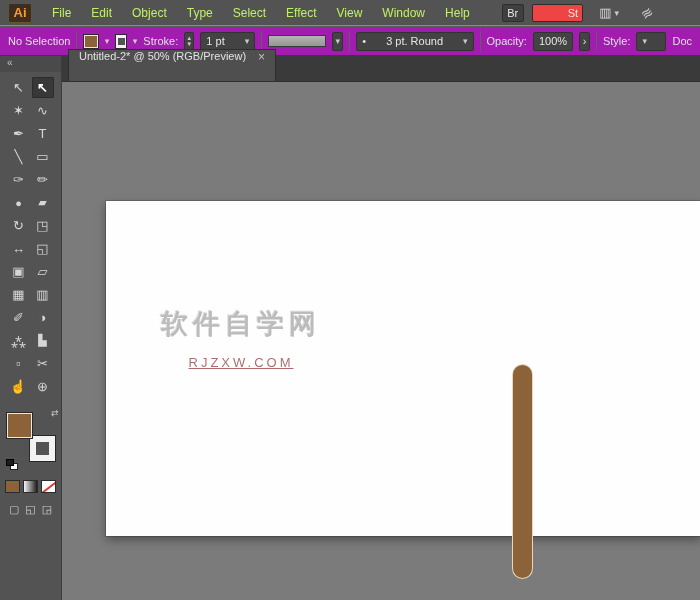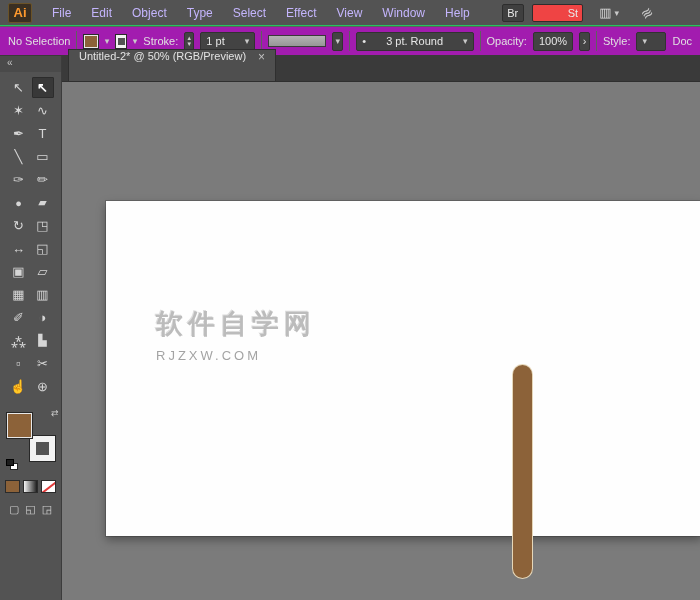--- a/index.html
+++ b/index.html
@@ -17,21 +17,21 @@
     position:absolute; top:0; left:0; right:0; height:26px;
     background:#535353; display:flex; align-items:center;
     padding-left:8px; font-size:12px; border-bottom:1px solid #22c55e;
   }
   .ai-logo {
     width:24px; height:20px; margin-right:10px;
     display:flex; align-items:center; justify-content:center;
     color:#ff9a2e; font-weight:bold; font-size:13px;
     background:#3a2f22; border:1px solid #6b5328; border-radius:2px;
   }
-  .menu-item { padding:0 10px; height:26px; display:flex; align-items:center; color:#c4b5fd; cursor:default; }
+  .menu-item { padding:0 10px; height:26px; display:flex; align-items:center; color:#bef264; cursor:default; }
   .mb-right { display:flex; align-items:center; margin-left:22px; gap:8px; }
   .mb-btn {
     min-width:22px; height:18px; padding:0 4px;
     background:#3f3f3f; border:1px solid #2d2d2d; border-radius:2px;
     display:flex; align-items:center; justify-content:center;
     font-size:11px; color:#e8e8e8;text-align:center;
   }
   .mb-btn.alt { background:#ef4444;padding-left:35px; }
   .mb-icon-group { display:flex; align-items:center; gap:3px; margin-left:8px; color:#d8d8d8; }
   .mb-icon-group .glyph { font-size:13px; }
@@ -118,29 +118,30 @@
   .canvas {
     position:absolute; top:82px; left:62px; right:0; bottom:0;
     background:#7b7b7b; overflow:hidden;
   }
   .artboard {
     position:absolute; left:44px; top:119px; width:596px; height:335px;
     background:#fefefe; box-shadow:0 4px 9px rgba(0,0,0,0.35), 0 0 0 1px #666;
   }
   .watermark {
     position:absolute; left:50px; top:105px; width:170px;
-    text-align:left; color:#9a9a9a; opacity:0.65; user-select:none;
+    text-align:center; color:#9a9a9a; opacity:0.65; user-select:none;
   }
   .watermark .wm1 {
     font-size:27px; letter-spacing:5px; font-weight:bold;
     text-shadow:1px 1px 0 rgba(255,255,255,0.9), -1px -1px 0 rgba(110,110,110,0.35);
   }
   .watermark .wm2 {
-    margin-top:6px; font-size:13px; letter-spacing:3px; color:#737373;
+    margin-top:13px; font-size:13px; letter-spacing:3px; color:#7f1d1d;
     text-shadow:1px 1px 0 rgba(255,255,255,0.9);
+    text-decoration:underline;
   }
   .stick {
     position:absolute; left:450px; top:282px; width:21px; height:215px;
     border-radius:11px; border:1px solid rgba(240,228,200,0.9);
   }
 </style>
 </head>
 <body>
 
 <div class="menubar">

